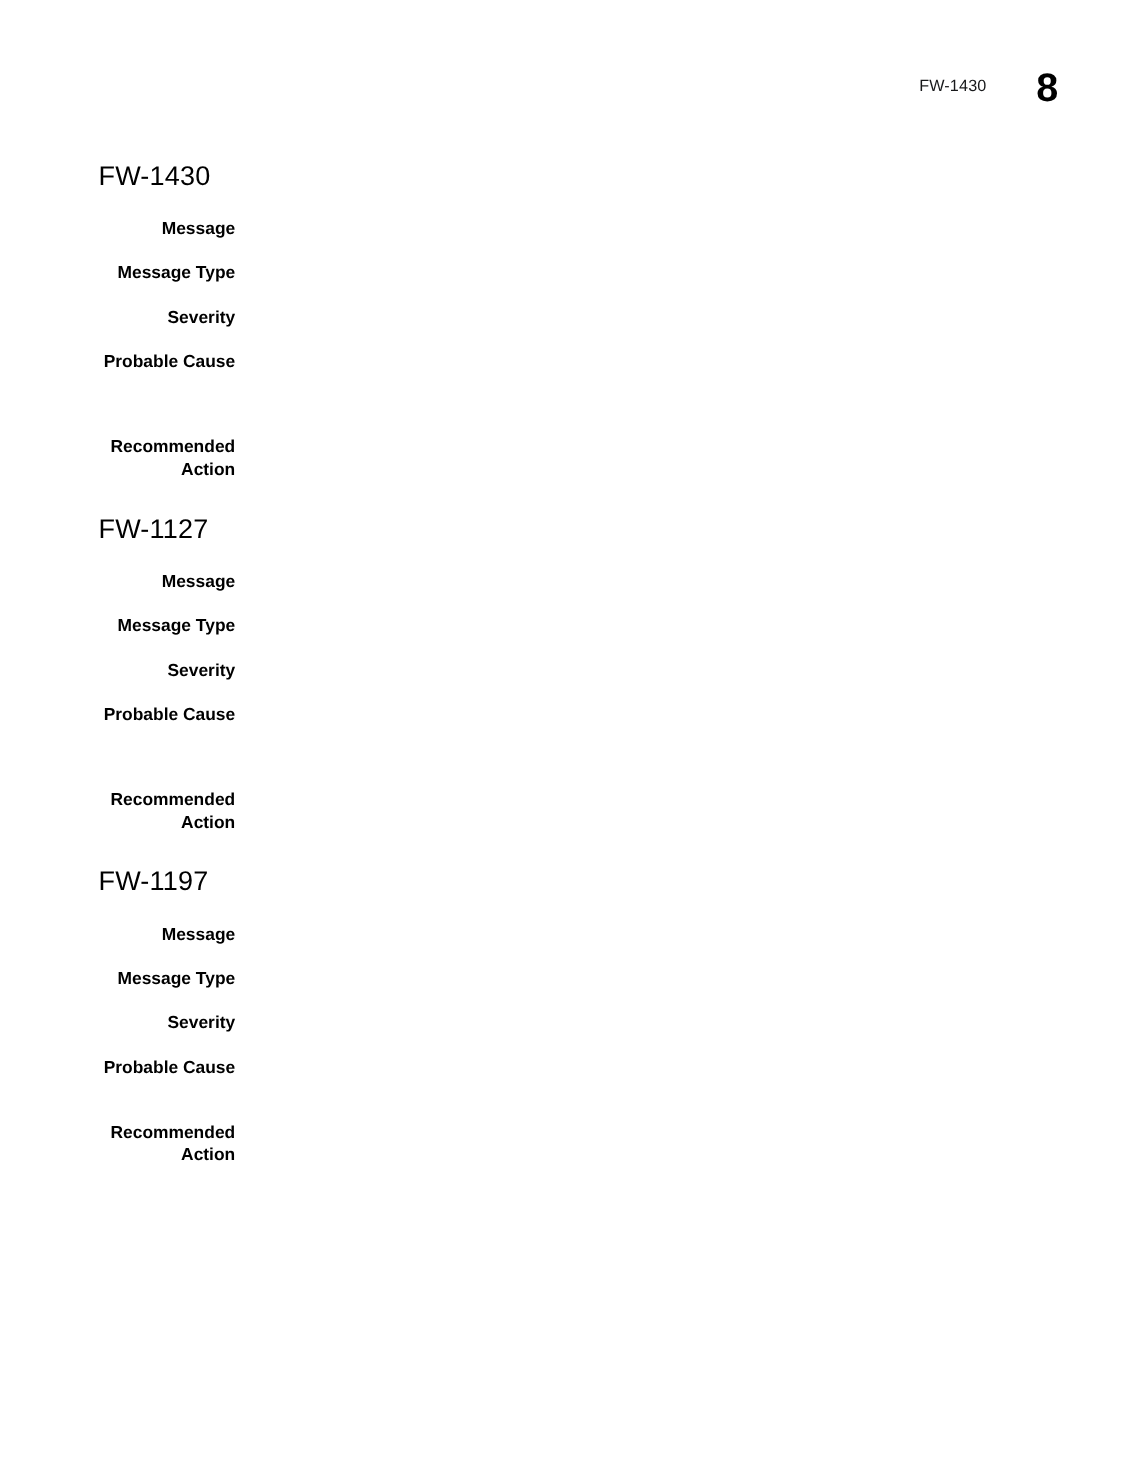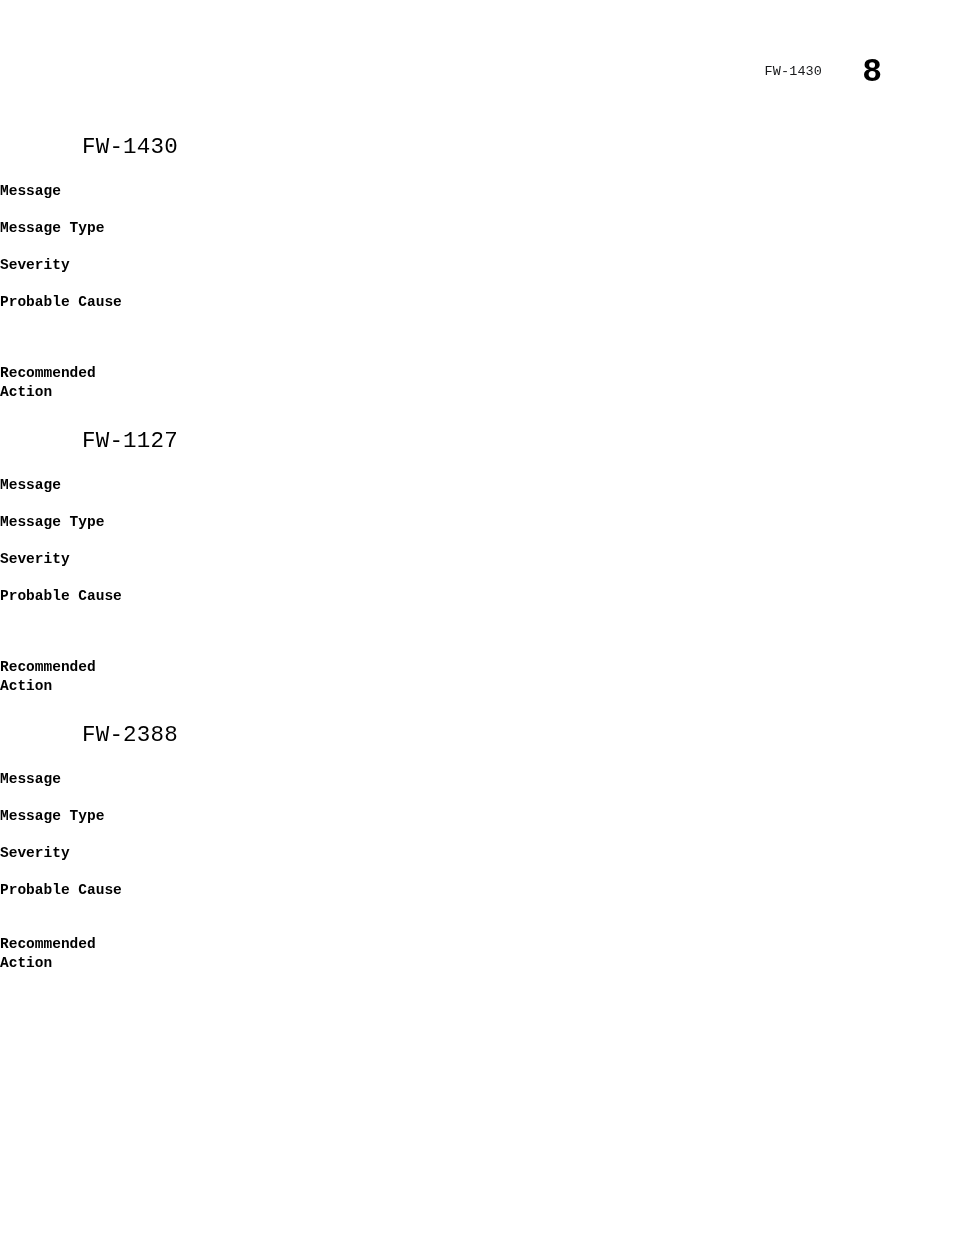--- a/index.html
+++ b/index.html
@@ -5,21 +5,21 @@
   html, body {
     margin: 0;
     padding: 0;
     background: #ffffff;
   }
   .page {
     position: relative;
     width: 954px;
     height: 1085px;
     background: #ffffff;
-    font-family: Liberation Mono, monospace;
+    font-family: Liberation Sans, sans-serif;
     color: #000000;
     overflow: hidden;
   }
 
   
   .running-head {
     position: absolute;
     top: 60px;
     left: 0;
     width: 954px;
@@ -82,20 +82,21 @@
     position: absolute;
     left: 0;
     width: 954px;
   }
 
   .field-label {
     position: absolute;
     left: 0;
     top: 0;
     width: 196px;
+    text-align: right;
     font-size: 14.5px;
     font-weight: 700;
     line-height: 19px;
     color: #000000;
     white-space: pre-line;
   }
 
   .field-value {
     position: absolute;
     left: 214px;
@@ -165,21 +166,21 @@
             <div class="field-value"></div>
           </div>
           <div class="field-row" style="top: 230px;">
             <div class="field-label">Recommended
 Action</div>
             <div class="field-value"></div>
           </div>
         </div>
       </div>
       <div class="section" style="top: 722px;">
-        <div class="section-heading">FW-2388</div>
+        <div class="section-heading">FW-1197</div>
         <div class="field-list">
           <div class="field-row" style="top: 48px;">
             <div class="field-label">Message</div>
             <div class="field-value"></div>
           </div>
           <div class="field-row" style="top: 85px;">
             <div class="field-label">Message Type</div>
             <div class="field-value"></div>
           </div>
           <div class="field-row" style="top: 122px;">

